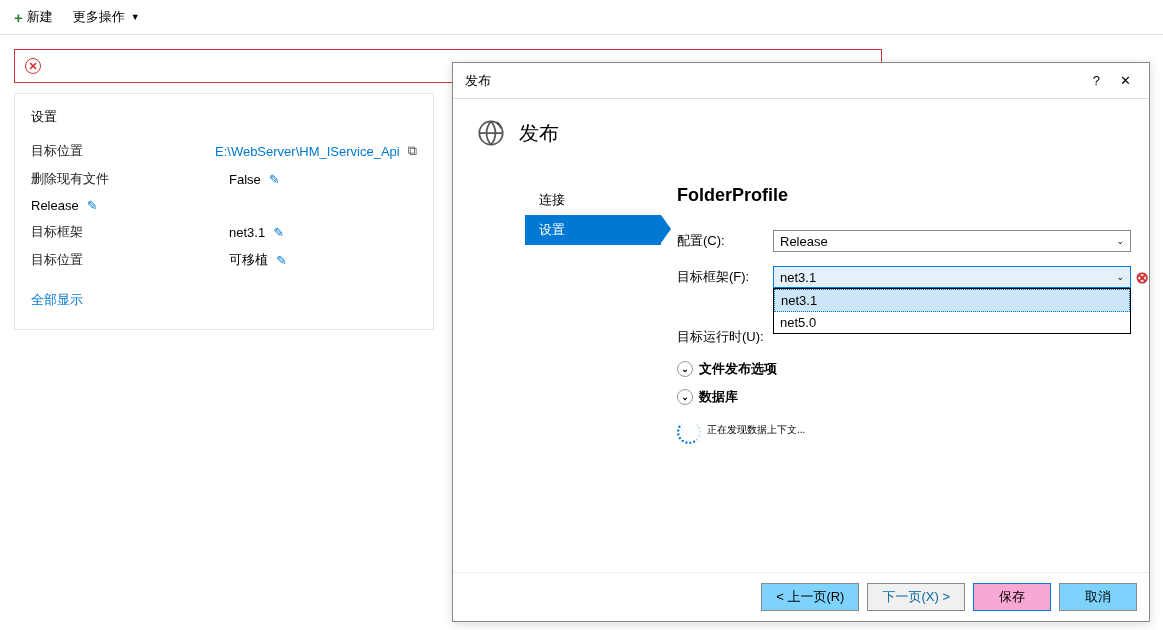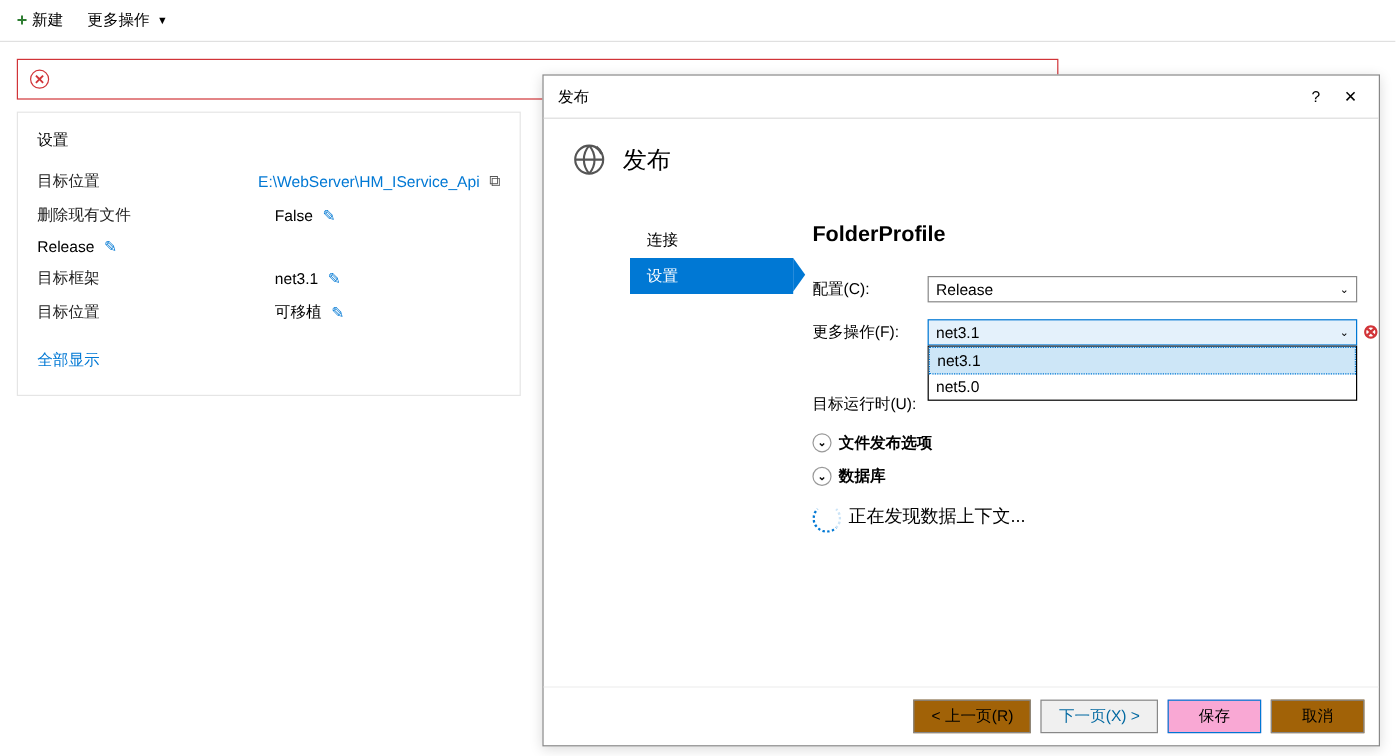--- a/index.html
+++ b/index.html
@@ -201,21 +201,21 @@
       border: 1px solid #999;
       border-radius: 50%;
       display: flex; align-items: center; justify-content: center;
       font-size: 9px;
     }
     .loading-row {
       display: flex;
       align-items: center;
       gap: 10px;
       margin-top: 14px;
-      font-size: 15px;
+      font-size: 10px;
     }
     .spinner {
       width: 20px; height: 20px;
       position: relative;
     }
     .spinner::before {
       content: '';
       position: absolute;
       width: 20px; height: 20px;
       border: 2px dotted #0078d4;
@@ -227,21 +227,21 @@
       display: flex;
       justify-content: flex-end;
       padding: 10px 12px;
       gap: 8px;
       border-top: 1px solid #eee;
     }
     .dlg-btn {
       border: 1px solid #888;
       padding: 4px 14px;
       font-size: 13px;
-      background: #a16207;
+      background: #7dd3fc;
       cursor: pointer;
       min-width: 78px;
       text-align: center;
     }
     .dlg-btn.disabled { color: #0369a1; background: #f0f0f0; cursor: default; }
     .dlg-btn.primary { border: 1px solid #0078d4; background: #f9a8d4; }
   </style>
 </head>
 <body>
 
@@ -334,21 +334,21 @@
 
       <div class="form-row">
         <div class="form-label">配置(C):</div>
         <div class="form-select">
           <span>Release</span>
           <span class="select-chevron">⌄</span>
         </div>
       </div>
 
       <div class="form-row" style="margin-bottom:40px;">
-        <div class="form-label">更多操作(F):</div>
+        <div class="form-label">目标框架(F):</div>
         <div class="form-select highlight">
           <span>net3.1</span>
           <span class="select-chevron">⌄</span>
         </div>
         <span class="close-red-icon">⊗</span>
 
         <div class="dropdown-list">
           <div class="dropdown-item selected">net3.1</div>
           <div class="dropdown-item">net5.0</div>
         </div>

